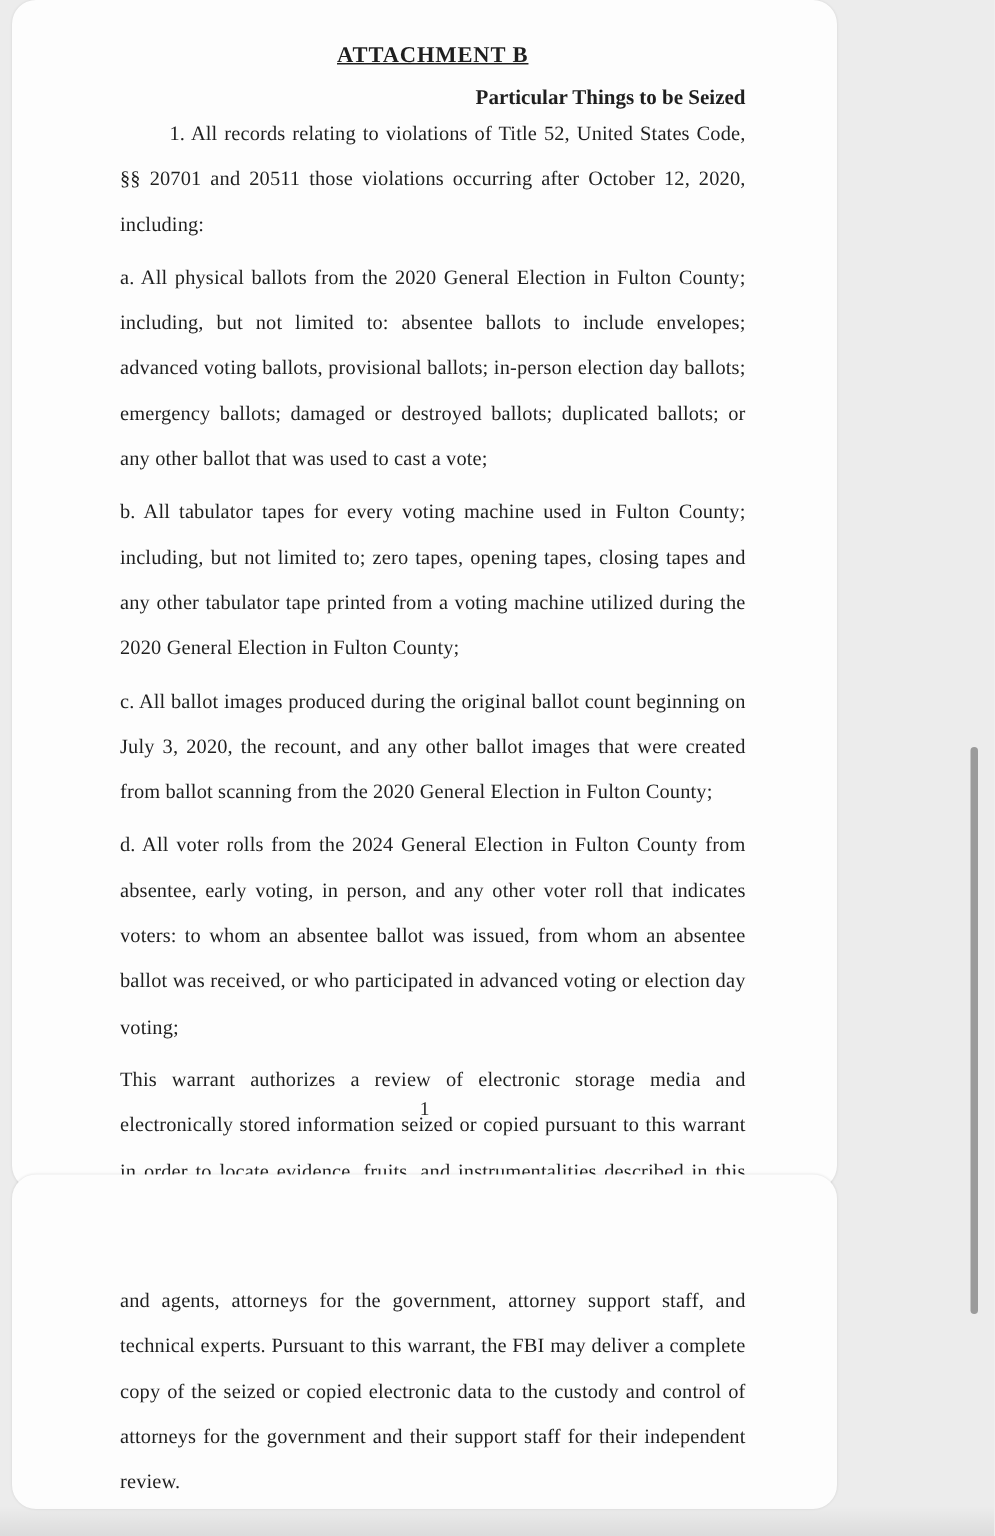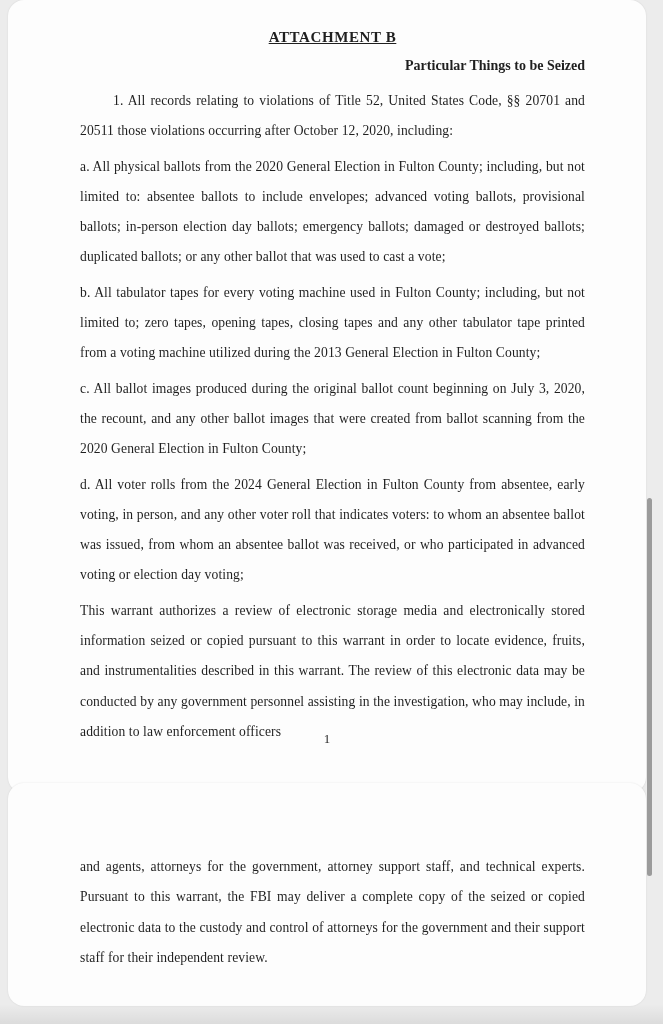--- a/index.html
+++ b/index.html
@@ -22,21 +22,21 @@
     top: -14px;
     width: 156px;
     height: 22px;
     border-radius: 13px;
     background: #fafafa;
     box-shadow: 0 1px 4px rgba(0,0,0,0.22);
   }
   .page {
     position: absolute;
     left: 8px;
-    width: 638px;
+    width: 550px;
     background: #fdfdfd;
     box-shadow: 0 0 2px rgba(0,0,0,0.10);
     color: #1f1f1f;
     border-radius: 16px;
   }
   .page-1 {
     top: 0;
     height: 793px;
   }
   .page-2 {
@@ -66,21 +66,20 @@
     font-weight: bold;
   }
   .doc-par {
     margin: 0 0 5px 0;
     font-size: 13.6px;
     line-height: 30.3px;
     text-align: justify;
     letter-spacing: 0.1px;
   }
   .doc-par.intro {
-    margin-top: 12px;
     text-indent: 33px;
   }
   .page-number {
     position: absolute;
     top: 731px;
     left: 0;
     width: 100%;
     text-align: center;
     font-size: 13px;
     color: #2a2a2a;
@@ -110,21 +109,21 @@
 <div class="viewport">
 
   <div class="top-overlay"></div>
 
   <div class="page page-1">
     <div class="page-inner">
       <div class="doc-heading">ATTACHMENT B</div>
       <div class="doc-subheading">Particular Things to be Seized</div>
       <p class="doc-par intro">1. All records relating to violations of Title 52, United States Code, §§ 20701 and 20511 those violations occurring after October 12, 2020, including:</p>
       <p class="doc-par">a. All physical ballots from the 2020 General Election in Fulton County; including, but not limited to: absentee ballots to include envelopes; advanced voting ballots, provisional ballots; in-person election day ballots; emergency ballots; damaged or destroyed ballots; duplicated ballots; or any other ballot that was used to cast a vote;</p>
-      <p class="doc-par">b. All tabulator tapes for every voting machine used in Fulton County; including, but not limited to; zero tapes, opening tapes, closing tapes and any other tabulator tape printed from a voting machine utilized during the 2013 General Election in Fulton County;</p>
+      <p class="doc-par">b. All tabulator tapes for every voting machine used in Fulton County; including, but not limited to; zero tapes, opening tapes, closing tapes and any other tabulator tape printed from a voting machine utilized during the 2020 General Election in Fulton County;</p>
       <p class="doc-par">c. All ballot images produced during the original ballot count beginning on July 3, 2020, the recount, and any other ballot images that were created from ballot scanning from the 2020 General Election in Fulton County;</p>
       <p class="doc-par">d. All voter rolls from the 2024 General Election in Fulton County from absentee, early voting, in person, and any other voter roll that indicates voters: to whom an absentee ballot was issued, from whom an absentee ballot was received, or who participated in advanced voting or election day voting;</p>
       <p class="doc-par">This warrant authorizes a review of electronic storage media and electronically stored information seized or copied pursuant to this warrant in order to locate evidence, fruits, and instrumentalities described in this warrant. The review of this electronic data may be conducted by any government personnel assisting in the investigation, who may include, in addition to law enforcement officers</p>
     </div>
     <div class="page-number">1</div>
   </div>
 
   <div class="page page-2">
     <div class="page-inner">
       <p class="doc-par">and agents, attorneys for the government, attorney support staff, and technical experts. Pursuant to this warrant, the FBI may deliver a complete copy of the seized or copied electronic data to the custody and control of attorneys for the government and their support staff for their independent review.</p>

